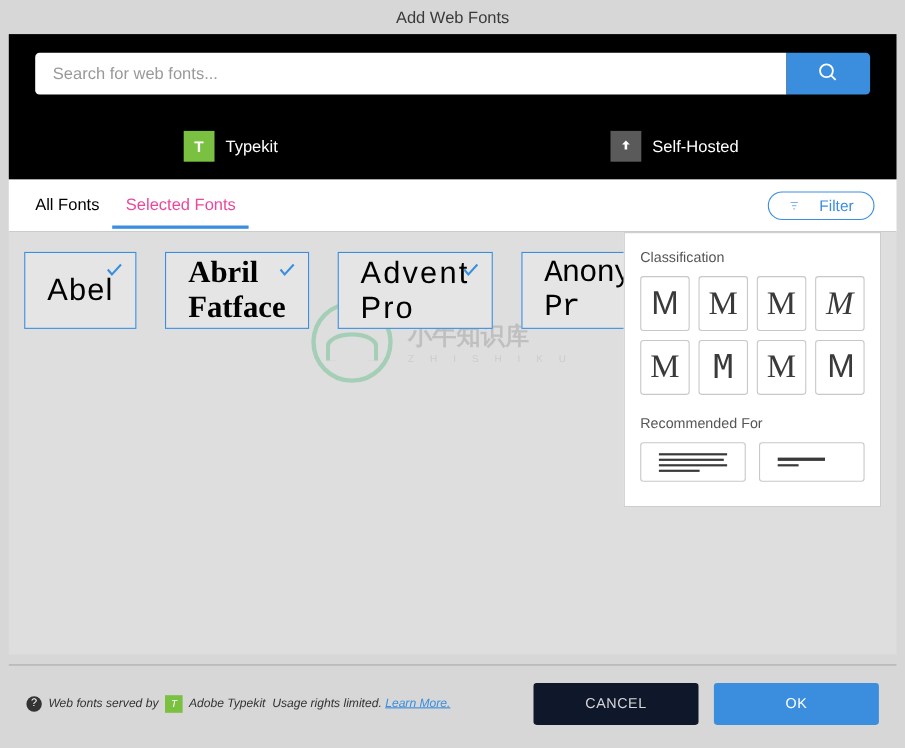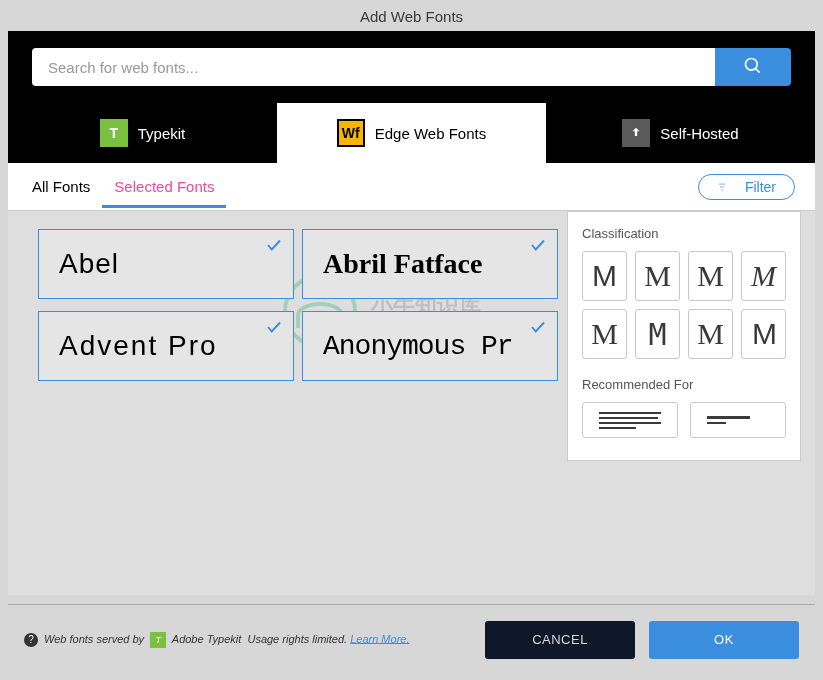--- a/index.html
+++ b/index.html
@@ -23,21 +23,21 @@
     .sh-icon { background: #5a5a5a; color: #fff; }
 
     .subtabs-row { background: #fff; margin: 0 8px; display: flex; align-items: center; padding: 0 20px 0 12px; height: 48px; border-bottom: 1px solid #ccc; }
     .subtab { padding: 12px 12px 10px; font-size: 15px; color: #000; cursor: pointer; border-bottom: 3px solid transparent; }
     .subtab.active { color: #ec4899; border-bottom-color: #3b8ede; }
     .spacer { flex: 1; }
     .filter-btn { display: flex; align-items: center; gap: 18px; border: 1px solid #3b8ede; color: #3b8ede; border-radius: 16px; padding: 4px 18px; font-size: 14px; cursor: pointer; background: #fff; }
     .filter-btn svg { width: 10px; height: 10px; stroke: #3b8ede; fill: none; stroke-width: 1.5; }
 
     .list-area { background: #dedede; margin: 0 8px; padding: 18px 14px 30px; min-height: 384px; position: relative; }
-    .font-grid { display: grid; grid-template-columns: 1fr 1fr; gap: 12px 8px; max-width: 520px; margin-left: 16px; }
+    .font-grid { display: grid; grid-template-columns: 1fr 1fr 1fr 1fr; gap: 12px 26px; max-width: 520px; }
     .font-card { height: 70px; border: 1px solid #3b8ede; background: #e5e5e5; position: relative; display: flex; align-items: center; padding: 0 20px; cursor: pointer; }
     .font-card.active {  }
     .font-card .check { position: absolute; top: 6px; right: 10px; color: #3b8ede; }
     .font-card .check svg { width: 18px; height: 18px; stroke: #3b8ede; stroke-width: 2.5; fill: none; }
     .font-name { font-size: 28px; color: #000; }
     .f-abel { font-family: Arial, sans-serif; font-weight: 300; font-stretch: condensed; letter-spacing: 1px; }
     .f-abril { font-family: Georgia, serif; font-weight: 900; }
     .f-advent { font-family: Arial, sans-serif; font-weight: 200; letter-spacing: 2px; }
     .f-anon { font-family: "Courier New", monospace; font-weight: 400; letter-spacing: -1px; }
 
@@ -92,24 +92,20 @@
           </svg>
       </span>
     </button>
   </div>
 
   <div class="provider-tabs">
     <div class="ptab">
       <span class="icon-box tk-icon">T</span>
       <span>Typekit</span>
     </div>
-    <div class="ptab active">
-      <span class="icon-box wf-icon">Wf</span>
-      <span>Edge Web Fonts</span>
-    </div>
     <div class="ptab">
       <span class="icon-box sh-icon">
         <svg width="14" height="14" viewBox="0 0 24 24" fill="#fff">
             <path d="M12 3l6 6h-4v8h-4v-8H6z"></path>
           </svg>
       </span>
       <span>Self-Hosted</span>
     </div>
   </div>
 </div>

